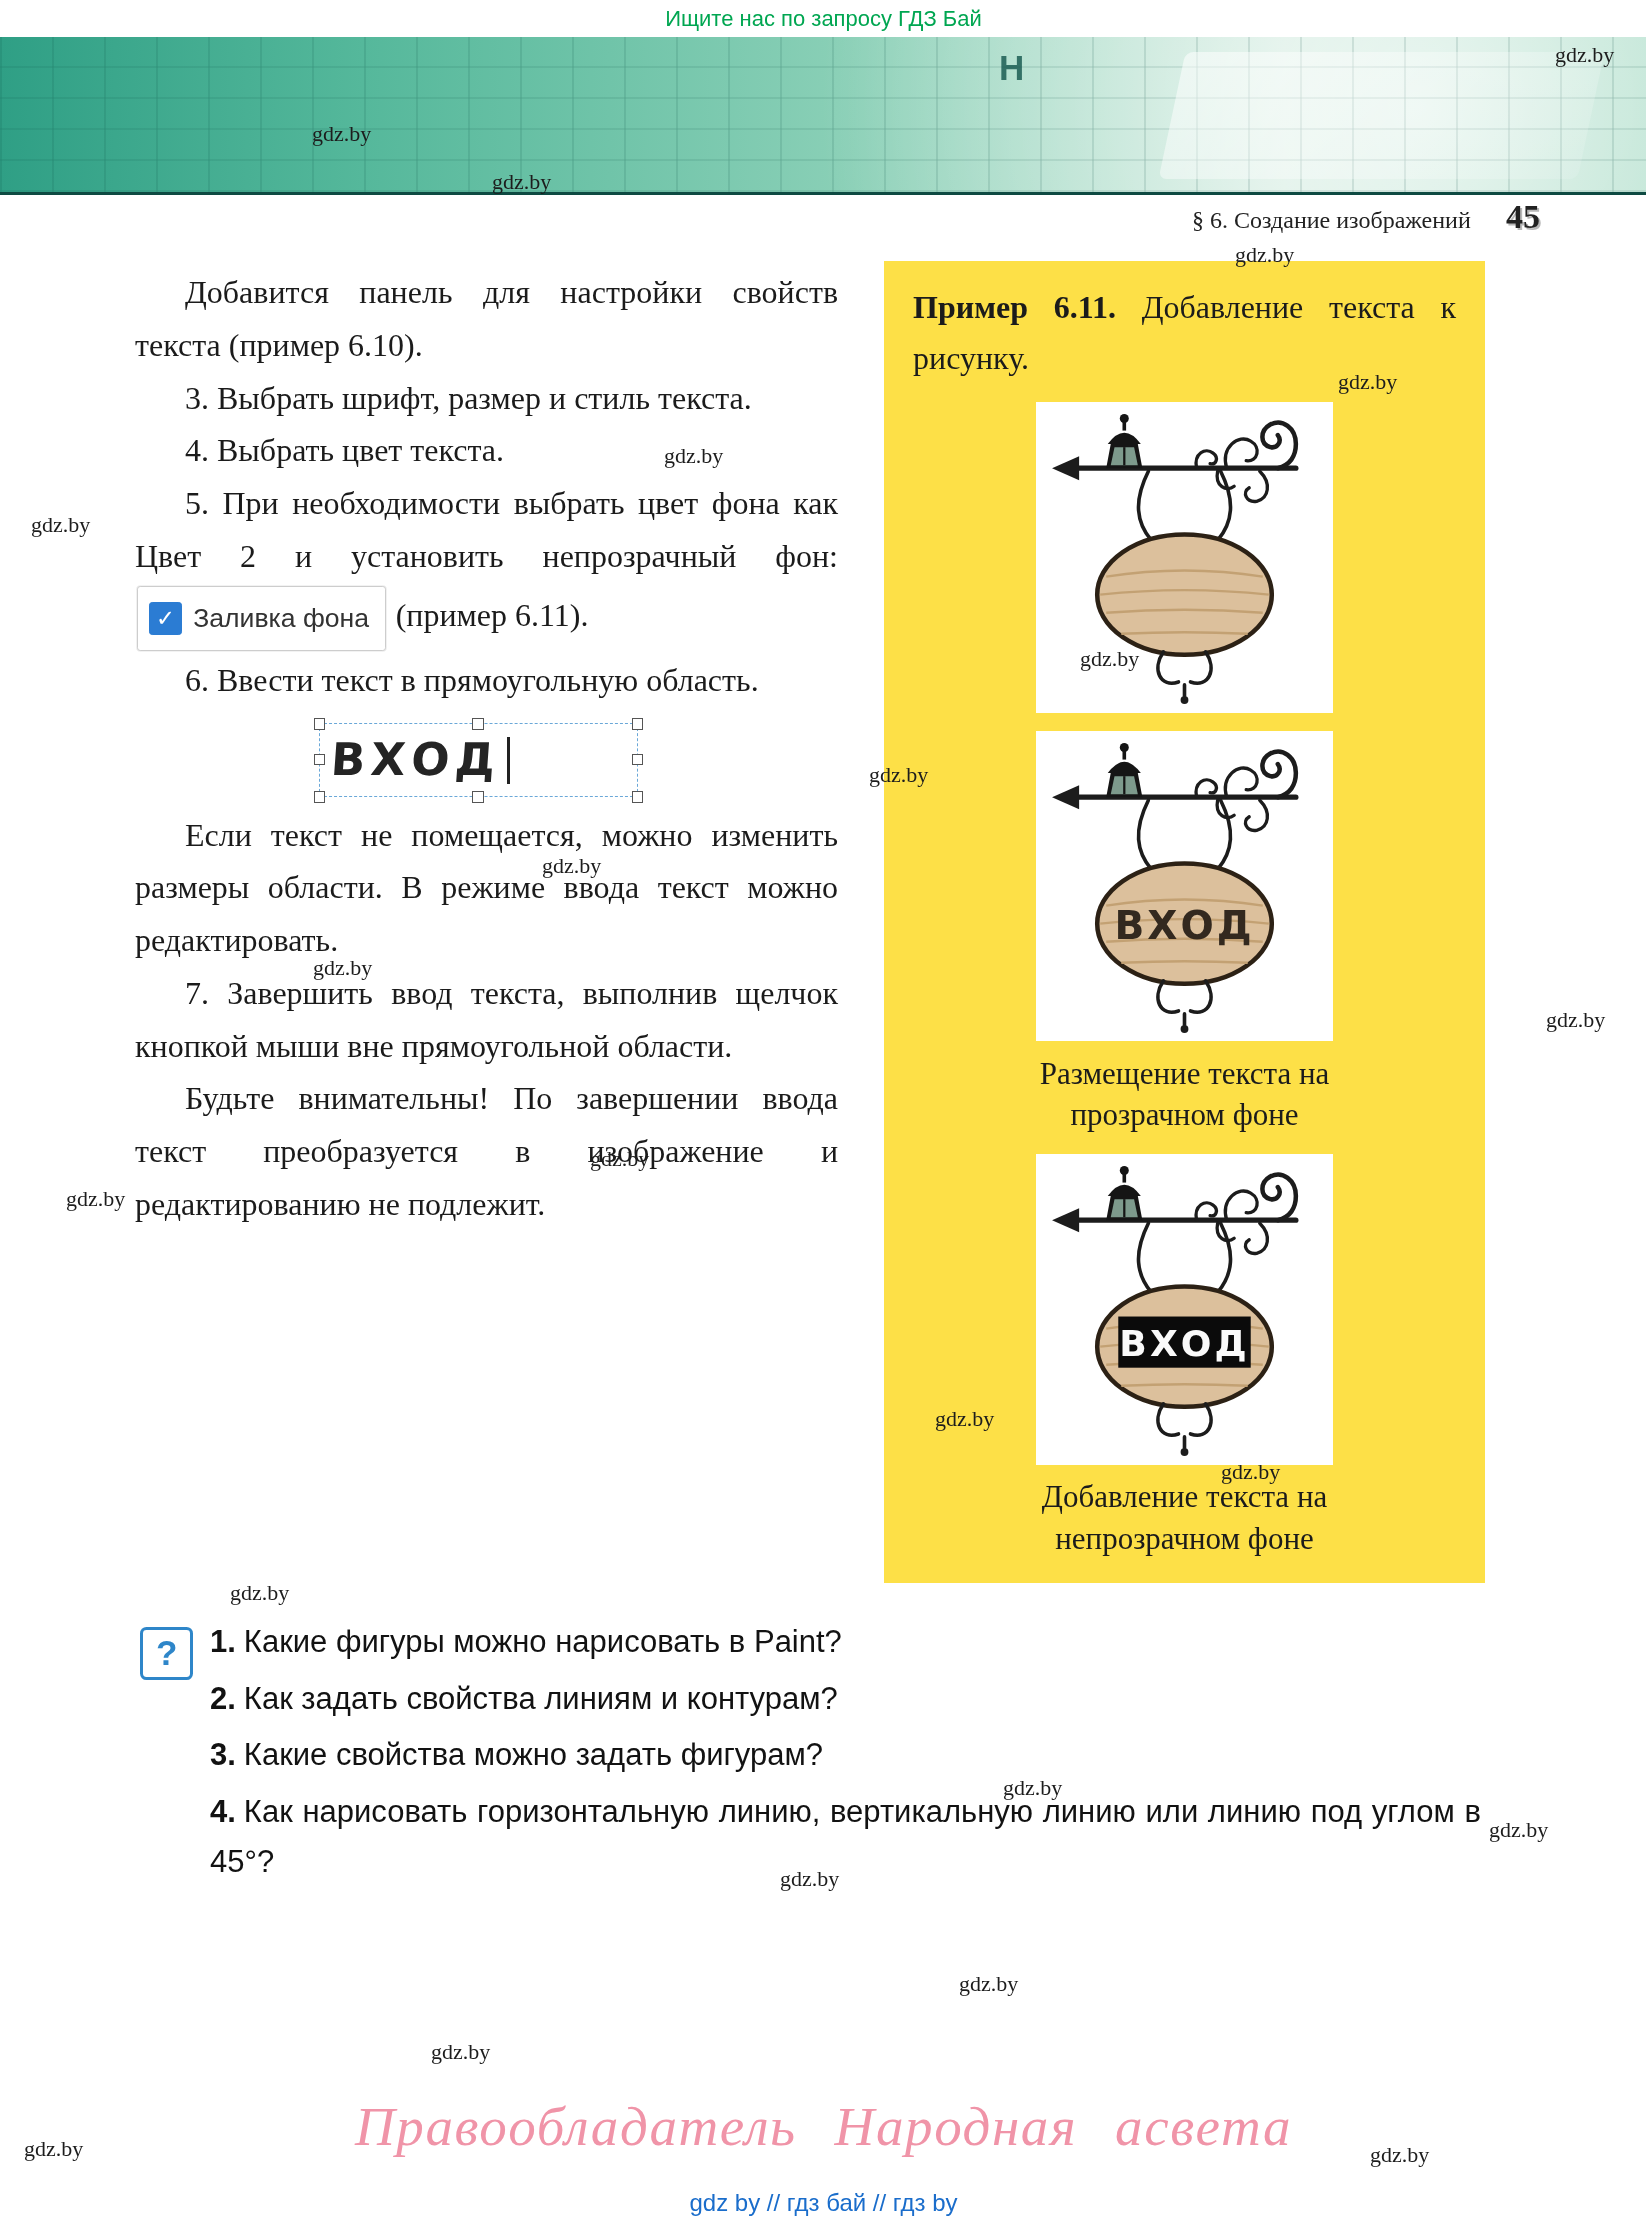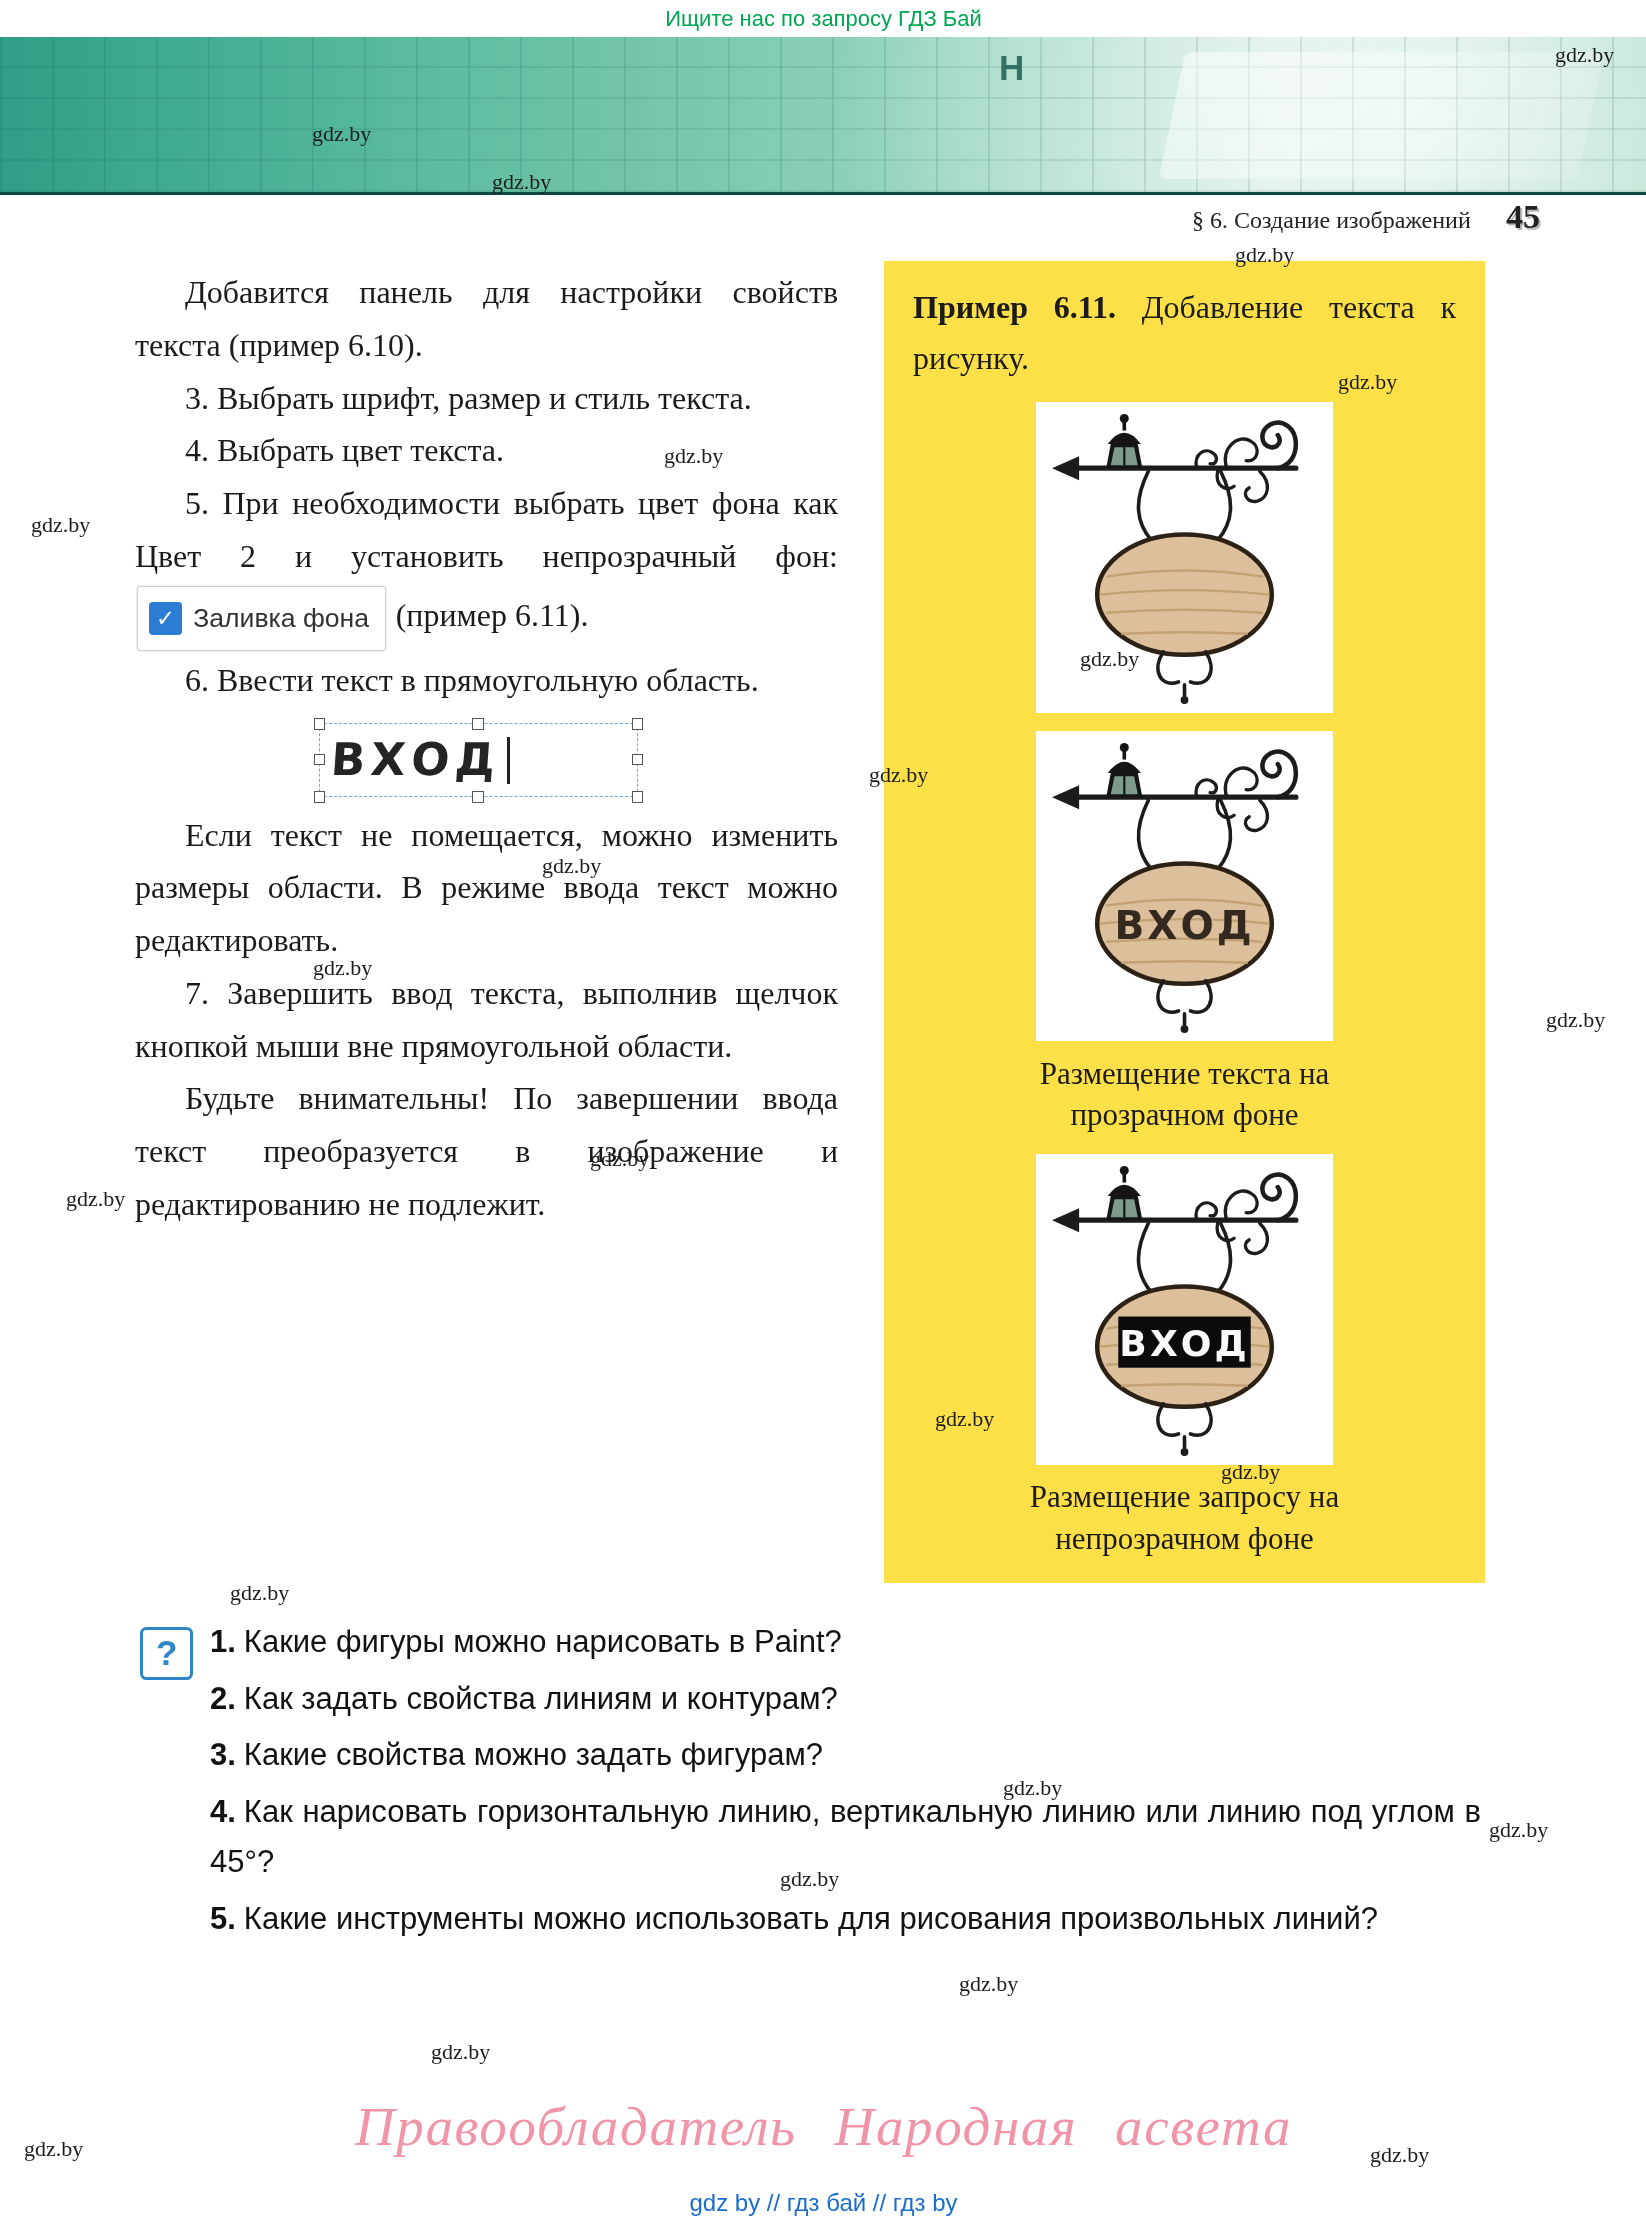--- a/index.html
+++ b/index.html
@@ -197,40 +197,37 @@
   </div>
   <div class="caption two">Размещение текста на прозрачном фоне</div>
 
   <div class="img-card">
     <svg width="271" height="298" viewBox="0 0 180 198">
       <use href="#sign-base"></use>
       <rect x="46" y="104" width="88" height="34" fill="#0b0b0b"></rect>
       <text x="90" y="130" text-anchor="middle" font-size="24" font-weight="bold" fill="#fafafa" letter-spacing="2" font-family="DejaVu Sans, sans-serif">ВХОД</text>
     </svg>
   </div>
-  <div class="caption two">Размещение запросу на непрозрачном фоне</div>
+  <div class="caption two">Добавление текста на непрозрачном фоне</div>
 </div>
 
 <div class="questions">
   <div class="q-icon">?</div>
   <ol class="q-list">
     <li>
       <b>1.</b><span>Какие фигуры можно нарисовать в Paint?</span>
     </li>
     <li>
       <b>2.</b><span>Как задать свойства линиям и контурам?</span>
     </li>
     <li>
       <b>3.</b><span>Какие свойства можно задать фигурам?</span>
     </li>
     <li>
       <b>4.</b><span>Как нарисовать горизонтальную линию, вертикальную линию или линию под углом в 45°?</span>
-    </li>
-    <li>
-      <b>5.</b><span>Какие инструменты можно использовать для рисования произвольных линий?</span>
     </li>
   </ol>
 </div>
 
 <div class="copyright">Правообладатель Народная асвета</div>
 <div class="bottom-links">gdz by  //  гдз бай  //  гдз by</div>
 
 <div id="wm-layer">
     <span class="wm" style="left: 1555px; top: 42px;">gdz.by</span>
     <span class="wm" style="left: 312px; top: 121px;">gdz.by</span>

